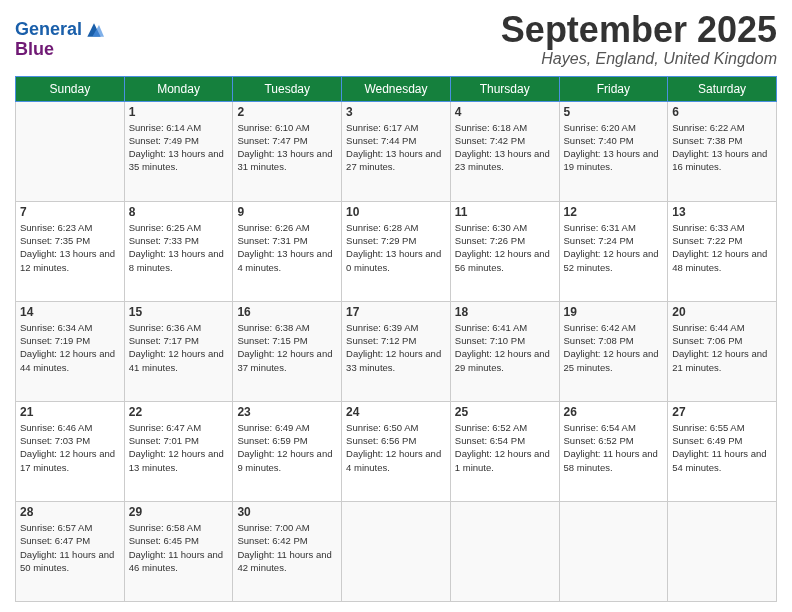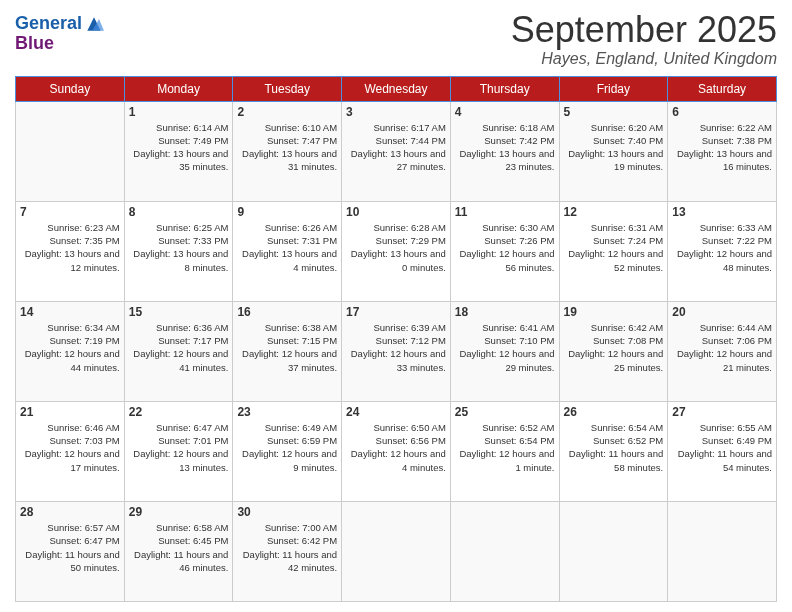--- a/index.html
+++ b/index.html
@@ -19,58 +19,58 @@
     }
     .header {
       display: flex;
       align-items: flex-start;
       justify-content: space-between;
       margin-bottom: 8px;
     }
     .logo {
       display: flex;
       align-items: flex-start;
-      margin-top: 4px;
+      margin-top: 10px;
     }
     .logo-text {
       font-size: 18px;
       font-weight: bold;
       color: #333;
       line-height: 1.1;
     }
     .logo-text span {
       color: #1a5faa;
     }
     .logo-icon {
       width: 20px;
       height: 20px;
       margin-left: 2px;
     }
     .title-area {
       text-align: right;
     }
     .month-title {
       font-size: 36px;
-      font-weight: normal;
+      font-weight: bold;
       color: #333;
       line-height: 1.1;
     }
     .location {
       font-size: 16px;
       color: #555;
       font-style: italic;
     }
     table {
       width: 100%;
       border-collapse: collapse;
       flex: 1;
       table-layout: fixed;
     }
     thead tr th {
-      background-color: #b91c1c;
+      background-color: #15803d;
       color: white;
       text-align: center;
       padding: 5px 2px;
       font-size: 12px;
       font-weight: normal;
       border: 1px solid #4a8fe0;
     }
     tbody tr td {
       border: 1px solid #ccc;
       vertical-align: top;
@@ -81,21 +81,20 @@
     }
     .day-num {
       font-size: 12px;
       font-weight: bold;
       color: #333;
       display: block;
       margin-bottom: 2px;
     }
     .cell-info {
       line-height: 1.4;
-      text-align: right;
     }
     tbody tr:nth-child(odd) td {
       background-color: #f9f9f9;
     }
     tbody tr:nth-child(even) td {
       background-color: #fff;
     }
     td.empty {
       background: #f9f9f9;
     }

